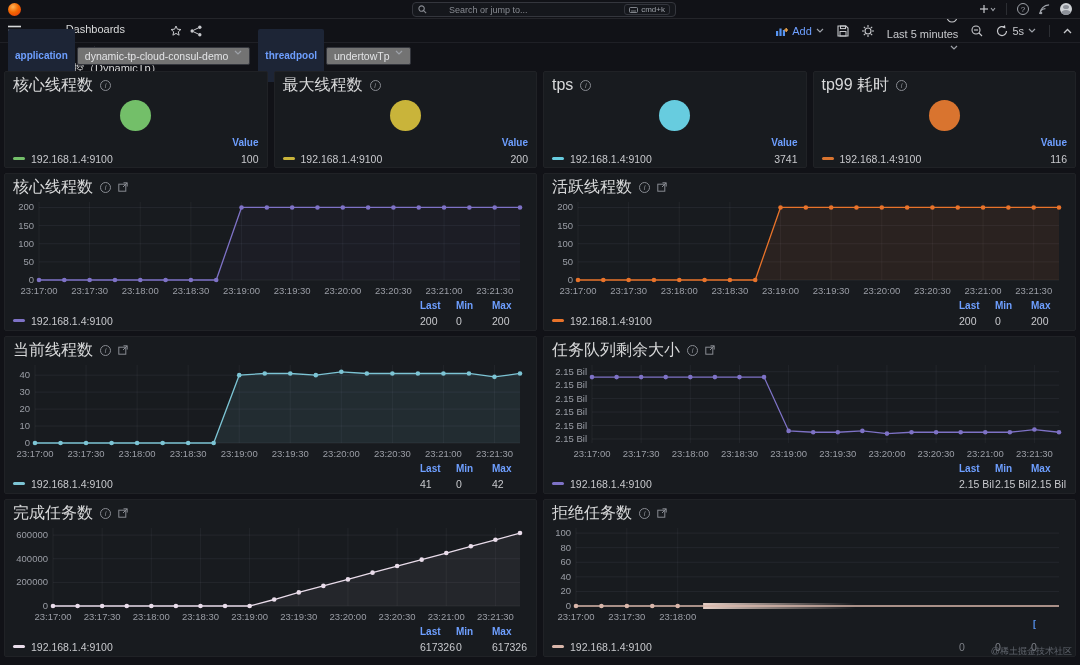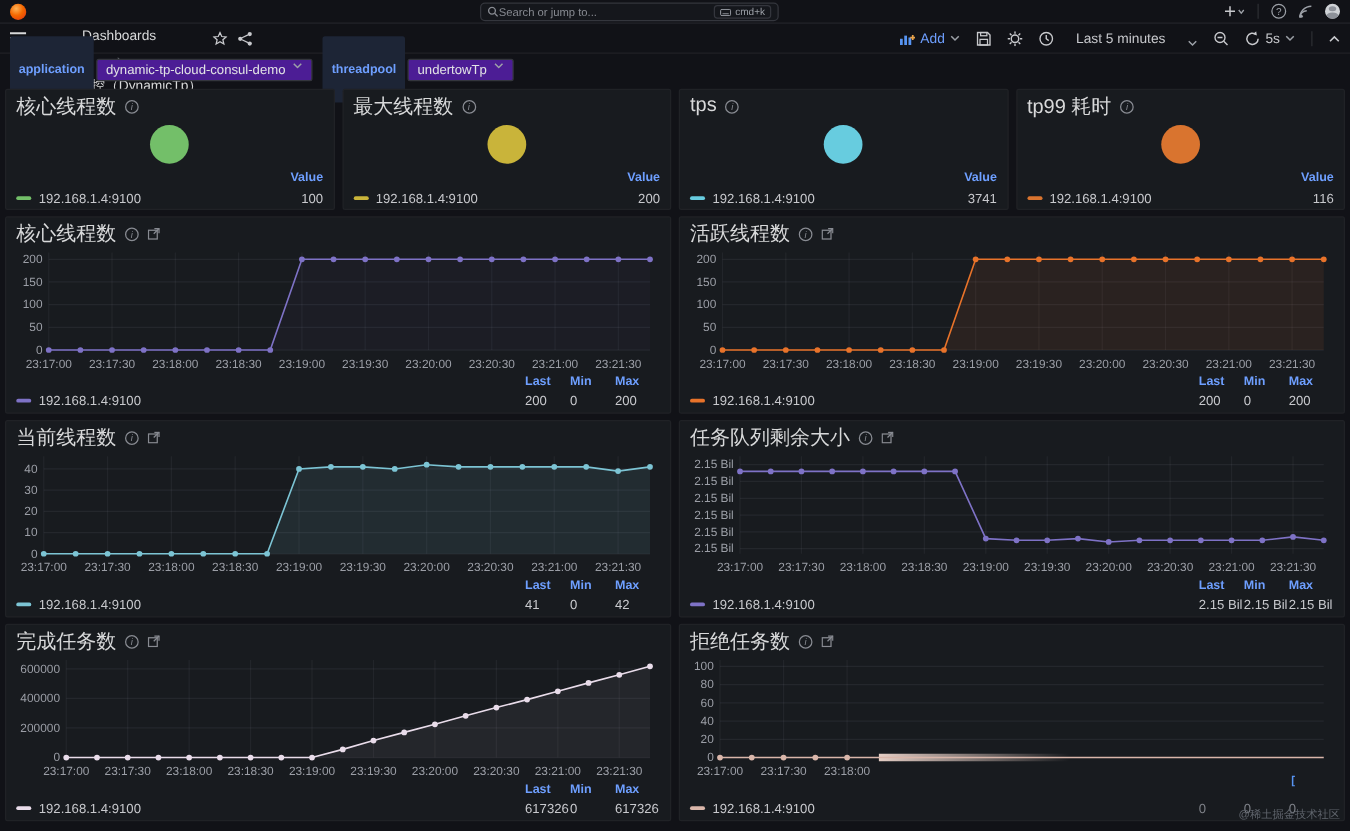--- a/index.html
+++ b/index.html
@@ -6,48 +6,48 @@
   html,body { width:1080px; height:665px; overflow:hidden; background:#111217;
     font-family:"Liberation Sans","DejaVu Sans",sans-serif; color:#c8c9cd; }
   .icon { display:inline-flex; align-items:center; justify-content:center; color:#9da1a8; }
   svg.ic { display:block; }
 
   
   .topbar { position:relative; height:19px; background:#111217;
     border-bottom:1px solid rgba(204,204,220,.10); display:flex; align-items:center; padding:0 8px; }
   .logo { width:13px; height:13px; border-radius:50%;
     background:radial-gradient(circle at 38% 30%, #ffb357 0%, #f46800 45%, #e02f12 100%); }
-  .searchbox { position:absolute; left:384px; top:2px; width:239px; height:15px;
+  .searchbox { position:absolute; left:412px; top:2px; width:264px; height:15px;
     background:#15171c; border:1px solid #34363d; border-radius:4px;
-    display:flex; align-items:center; padding:0 5px; gap:0; font-size:9px; color:#888b92; }
+    display:flex; align-items:center; padding:0 5px; gap:22px; font-size:9px; color:#888b92; }
   .searchbox .ph { flex:1; }
   .kbd-badge { display:flex; align-items:center; gap:3px; border:1px solid #34363d;
     border-radius:3px; padding:0 4px; height:11px; font-size:8px; color:#9da1a8;margin-left:24px; }
   .top-right { margin-left:auto; display:flex; align-items:center; gap:10px; }
   .tr-divider { width:1px; height:12px; background:#2c2e33; }
   .avatar { width:12px; height:12px; border-radius:50%; background:#cfd2d6; position:relative; overflow:hidden; }
   .avatar:after { content:""; position:absolute; left:3px; top:2px; width:6px; height:4px; border-radius:50%; background:#8d9199; }
   .avatar:before { content:""; position:absolute; left:1px; top:7px; width:10px; height:6px; border-radius:50% 50% 0 0; background:#8d9199; }
 
   
   .toolbar { height:24px; display:flex; align-items:center; padding:0 8px;
     border-bottom:1px solid rgba(204,204,220,.08); gap:8px; }
   .crumbs { display:flex; align-items:center; gap:7px; font-size:11px; color:#d8d9da;flex-direction:column; }
   .crumb-sep { color:#6b6f76; font-size:11px; }
   .tool-right { margin-left:auto; display:flex; align-items:center; gap:13px; font-size:11px; }
   .addbtn { display:flex; align-items:center; gap:4px; color:#6e9fff; font-size:11px; }
-  .timepick { display:flex; align-items:flex-end; gap:18px; color:#c8c9cd; }
+  .timepick { display:flex; align-items:flex-end; gap:5px; color:#c8c9cd;flex-direction:column; }
   .refresh5s { display:flex; align-items:center; gap:4px; }
 
   
   .filters { height:25px; display:flex; align-items:center; gap:8px; padding:0 8px; }
   .varpair { display:flex; align-items:center; gap:2px; }
   .varlabel { background:#1d2536; color:#6e9fff; font-size:10px; font-weight:600;
     padding:21px 7px; border-radius:2px; }
-  .varvalue { background:#4c1d95; border:1px solid #34363d; color:#e2e3e5; font-size:10.5px;
+  .varvalue { background:#737373; border:1px solid #34363d; color:#e2e3e5; font-size:10.5px;
     padding:2px 7px; border-radius:2px; display:flex; align-items:flex-start; gap:6px; }
 
   
   .dash { padding:3px 4px 0 4px; display:flex; flex-direction:column; gap:5px; position:relative; }
   .row-stats { display:grid; grid-template-columns:repeat(4,1fr); gap:6px; height:97px; }
   .row-charts { display:grid; grid-template-columns:1fr 1fr; gap:6px; height:158px; }
   .panel { background:#181b1f; border:1px solid #202226; border-radius:2px;
     padding:4px 8px 0 8px; display:flex; flex-direction:column; overflow:hidden; }
   .ptitle-row { display:flex; align-items:center; gap:7px; height:18px; flex:none; }
   .ptitle { font-size:16px; font-weight:400; color:#d8d9da; }

